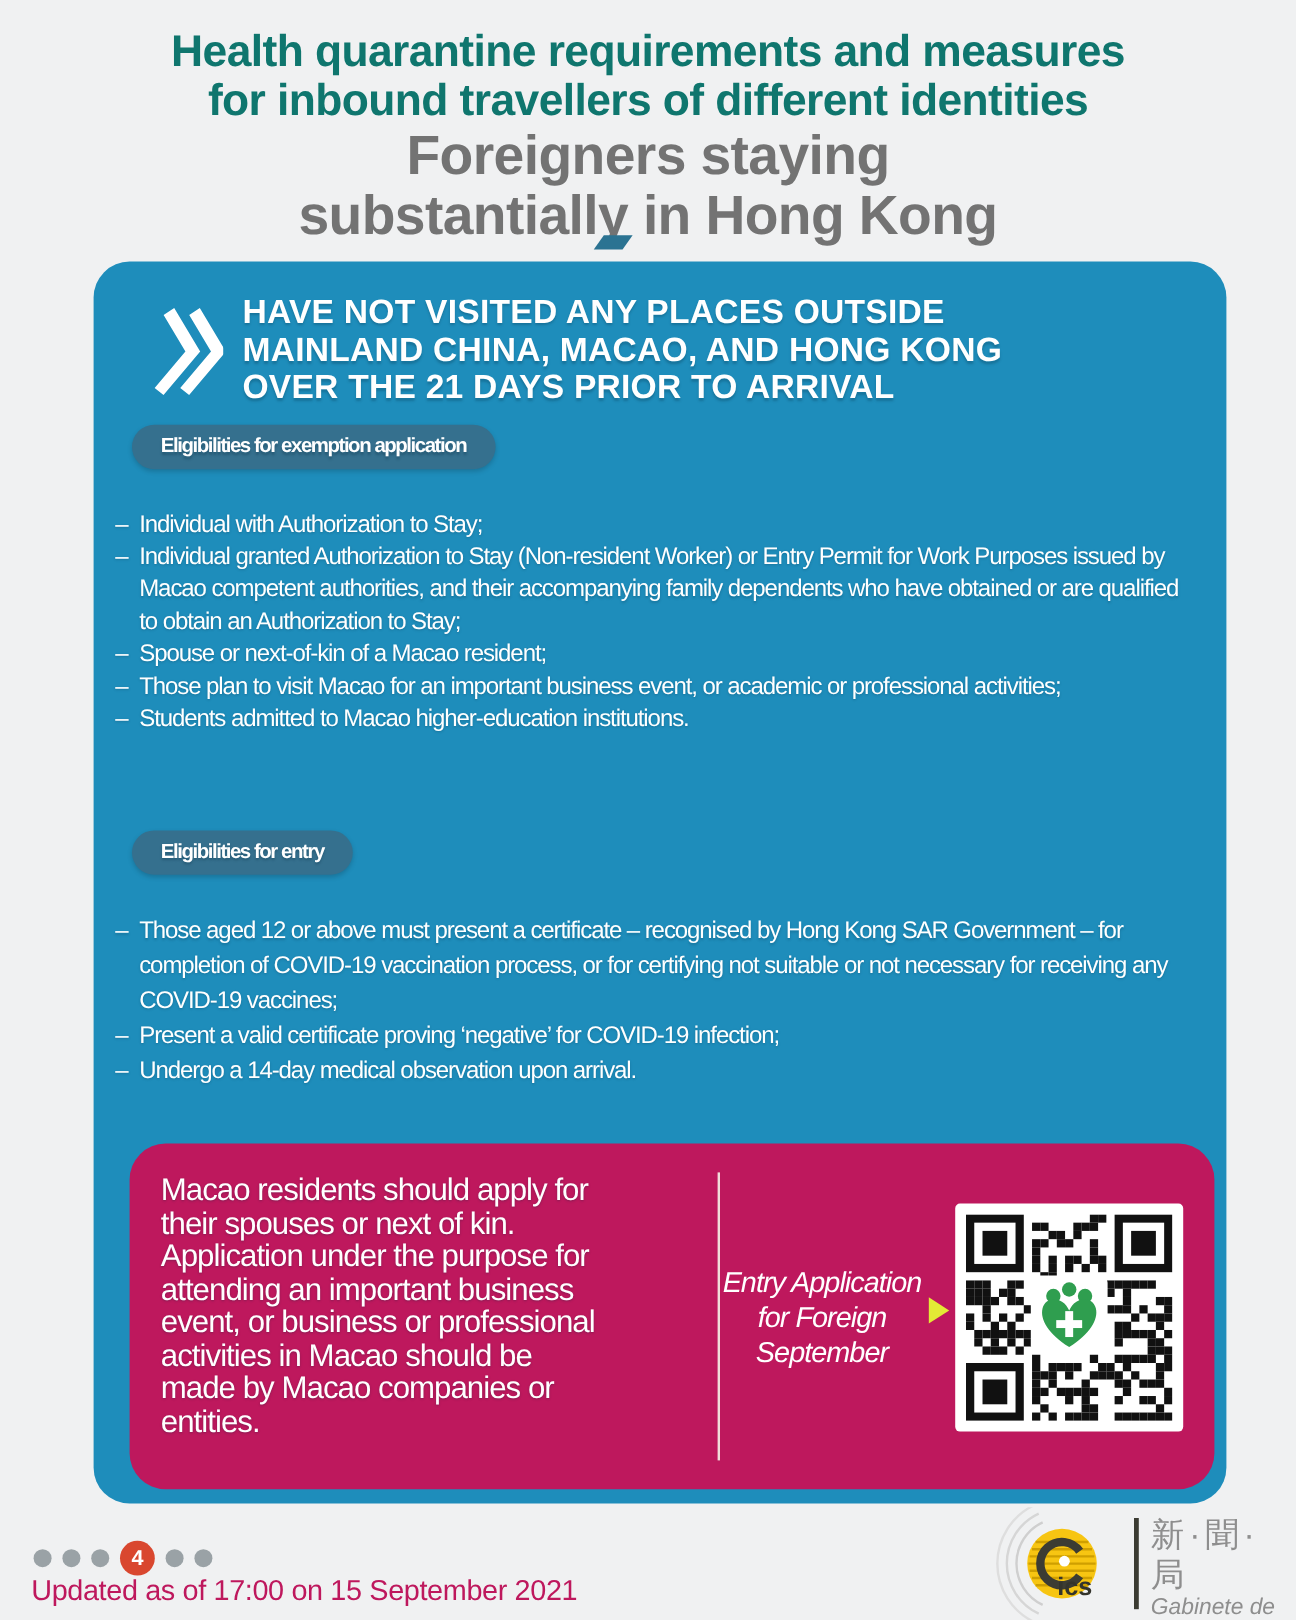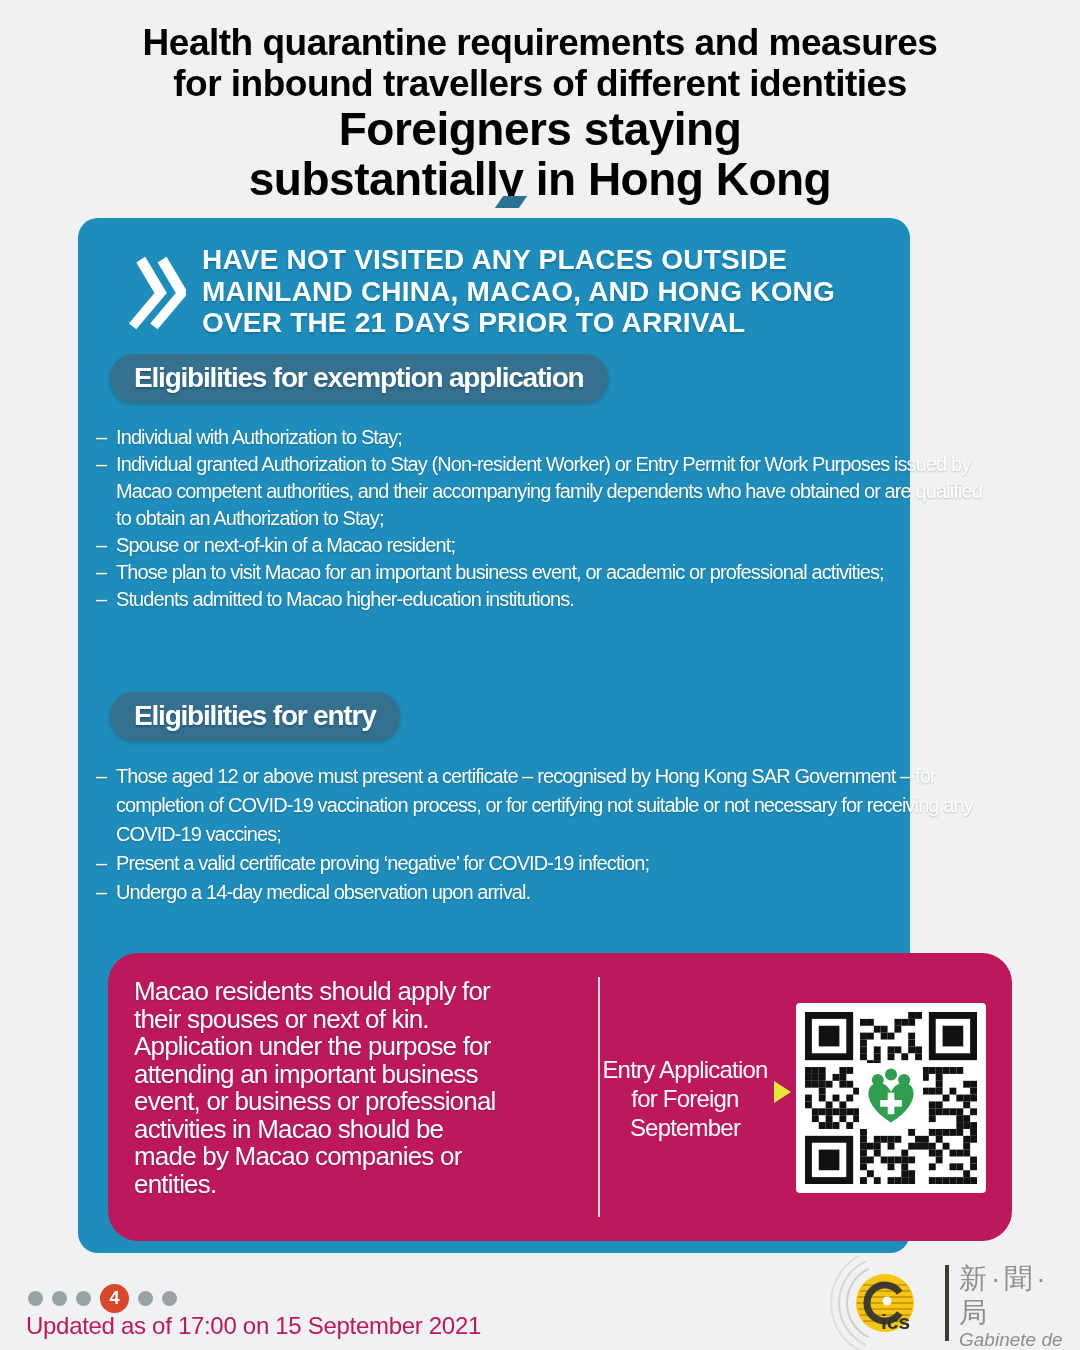--- a/index.html
+++ b/index.html
@@ -2,56 +2,56 @@
 <html><head>
 <meta charset="utf-8">
 <style>
   * { margin:0; padding:0; box-sizing:border-box; }
   html,body { width:1080px; }
   body { font-family:"Liberation Sans","DejaVu Sans",sans-serif; }
   .page { position:relative; width:1080px; height:1350px; background:#f0f1f2; overflow:hidden; }
 
   
   .title { position:absolute; top:22px; left:0; width:1080px; text-align:center;
-           color:#000000; font-weight:bold; font-size:37px; line-height:41px; letter-spacing:-0.5px; }
+           color:#0f766e; font-weight:bold; font-size:37px; line-height:41px; letter-spacing:-0.5px; }
   .subtitle { position:absolute; top:104px; left:0; width:1080px; text-align:center;
-              color:#000000; font-weight:bold; font-size:46px; line-height:50px; letter-spacing:-0.5px; }
+              color:#737373; font-weight:bold; font-size:46px; line-height:50px; letter-spacing:-0.5px; }
   .notch { position:absolute; left:499px; top:196px; width:24px; height:12px;
            background:#2b7392; transform:skewX(-35deg); }
 
   
-  .card { position:absolute; left:78px; top:218px; width:832px; height:1035px;
-          background:#1e8dbb; border-radius:20px; color:#fff; }
+  .card { position:absolute; left:78px; top:218px; width:944px; height:1035px;
+          background:#1e8dbb; border-radius:30px; color:#fff; }
   .card-head { position:absolute; left:44px; top:22px; display:flex; }
   .chevrons { width:64px; height:106px; flex:0 0 auto; }
   .heading { margin-left:16px; margin-top:4px; font-weight:bold; font-size:28px;
              line-height:31.5px; letter-spacing:0.2px; white-space:nowrap;
              text-shadow:0 2px 2px rgba(0,40,60,.25); }
   .badge { position:absolute; left:32px; background:#35708e; border-radius:24px;
-           padding:8px 24px 9px; font-weight:bold; font-size:28px; letter-spacing:-1.2px;
+           padding:8px 24px 9px; font-weight:bold; font-size:17px; letter-spacing:-1.2px;
            box-shadow:0 2px 4px rgba(0,0,0,.18); text-shadow:0 2px 2px rgba(0,40,60,.3);
            white-space:nowrap; }
   .badge1 { top:136px; }
   .badge2 { top:474px; }
   .list { position:absolute; left:18px; width:892px; list-style:none;
           font-size:20px; letter-spacing:-0.9px; text-shadow:0 1px 2px rgba(0,40,60,.25); }
   .list1 { top:206px; line-height:27px; }
   .list2 { top:544px; line-height:29px; }
   .list li { position:relative; padding-left:20px; }
   .list li::before { content:"–"; position:absolute; left:0; top:0; }
 
   
   .note { position:absolute; left:30px; top:735px; width:904px; height:288px;
           background:#be185d; border-radius:30px; }
   .note-text { position:absolute; left:26px; top:25px; font-size:26px; line-height:27.5px;
                letter-spacing:-0.8px; text-shadow:0 1px 2px rgba(0,40,60,.3); }
   .note-divider { position:absolute; left:490px; top:24px; width:2px; height:240px;
                   background:rgba(250,255,240,.85); }
   .qr-label { position:absolute; left:492px; top:102px; width:170px; text-align:center;
-              font-size:24px; line-height:29px; letter-spacing:-0.8px; }
+              font-size:24px; line-height:29px; letter-spacing:-0.8px;font-style:italic; }
   .qr-arrow { position:absolute; left:666px; top:128px; width:0; height:0;
               border-left:17px solid #e3ea35; border-top:11px solid transparent;
               border-bottom:11px solid transparent; }
   .qr-box { position:absolute; left:688px; top:50px; width:190px; height:190px;
             background:#fff; border-radius:4px; padding:9px; }
   .qr-logo { position:absolute; left:63px; top:60px; width:64px; height:64px;
              background:#fff; border-radius:6px; padding:2px; }
   .qr-logo svg { width:60px; height:60px; }
 
   

